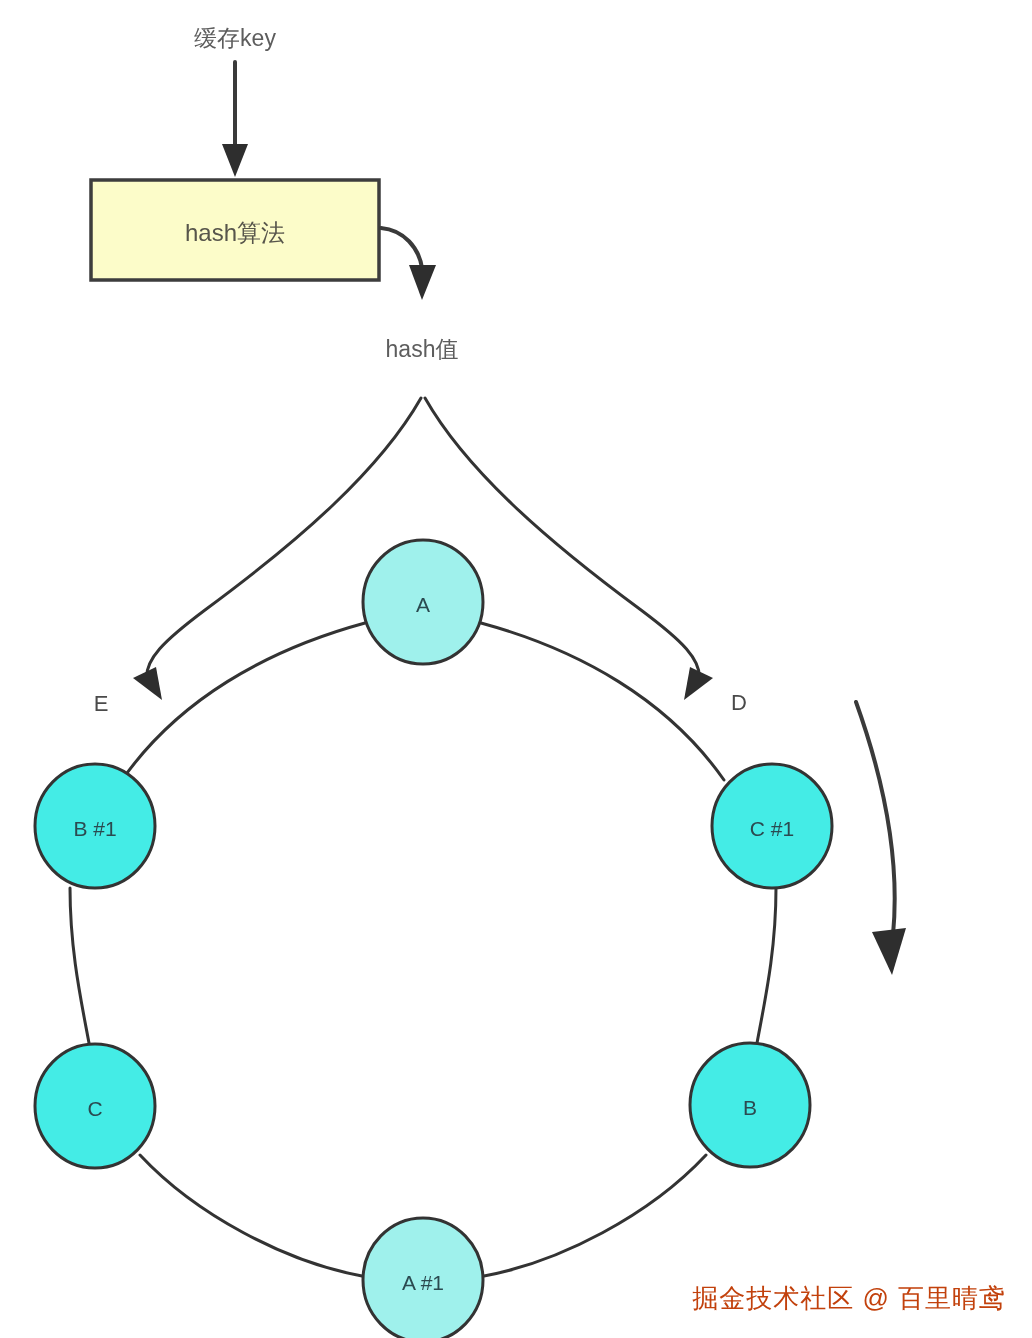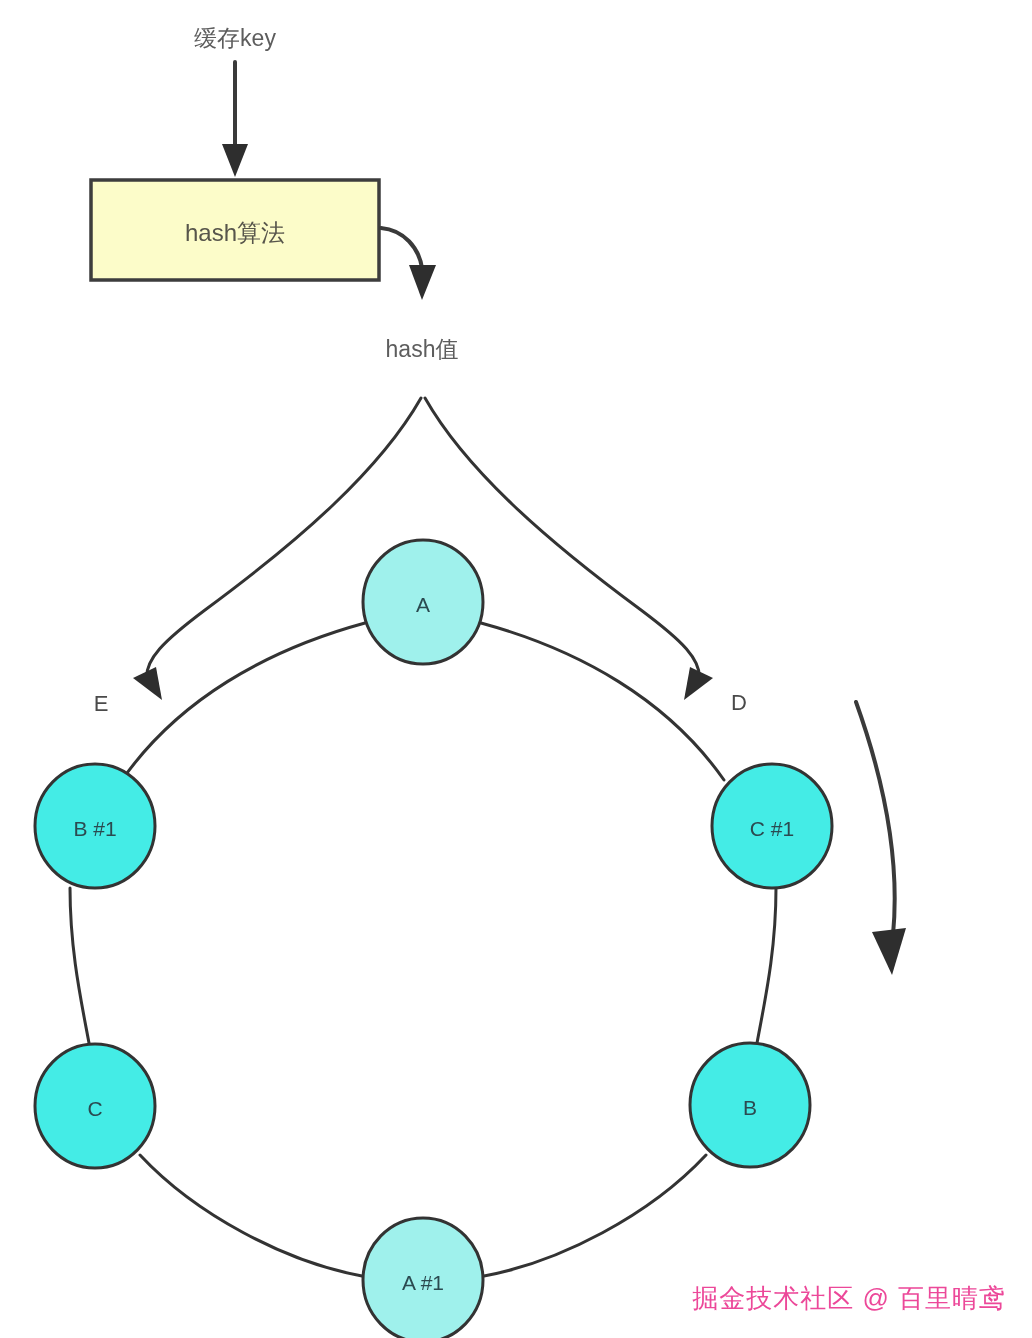--- a/index.html
+++ b/index.html
@@ -82,21 +82,21 @@
     fill: #4a4a4a;
     text-anchor: middle;
     dominant-baseline: central;
   }
   .watermark-text {
     position: absolute;
     right: 26px;
     bottom: 22px;
     font-family: "Liberation Sans", "DejaVu Sans", sans-serif;
     font-size: 26px;
-    color: #ec4899;
+    color: #c2410c;
     letter-spacing: 1px;
     white-space: nowrap;
     user-select: none;
   }
 </style>
 </head>
 <body>
 
 <div id="stage">
 

